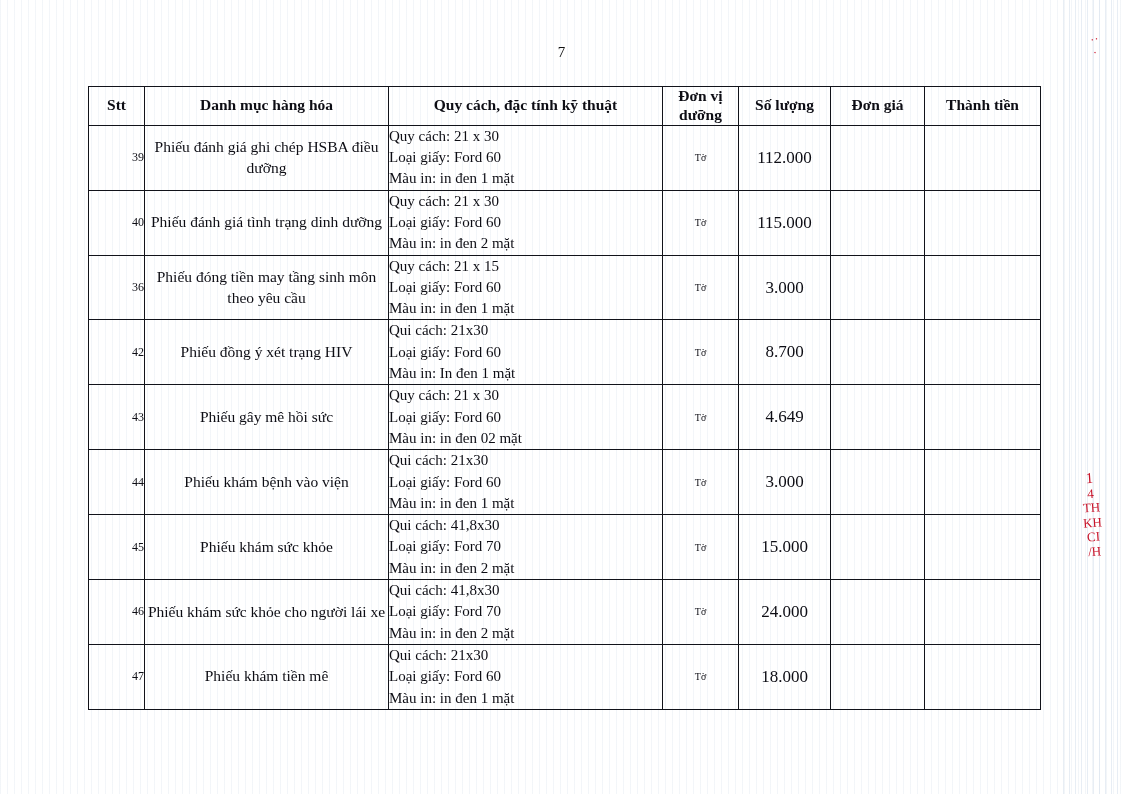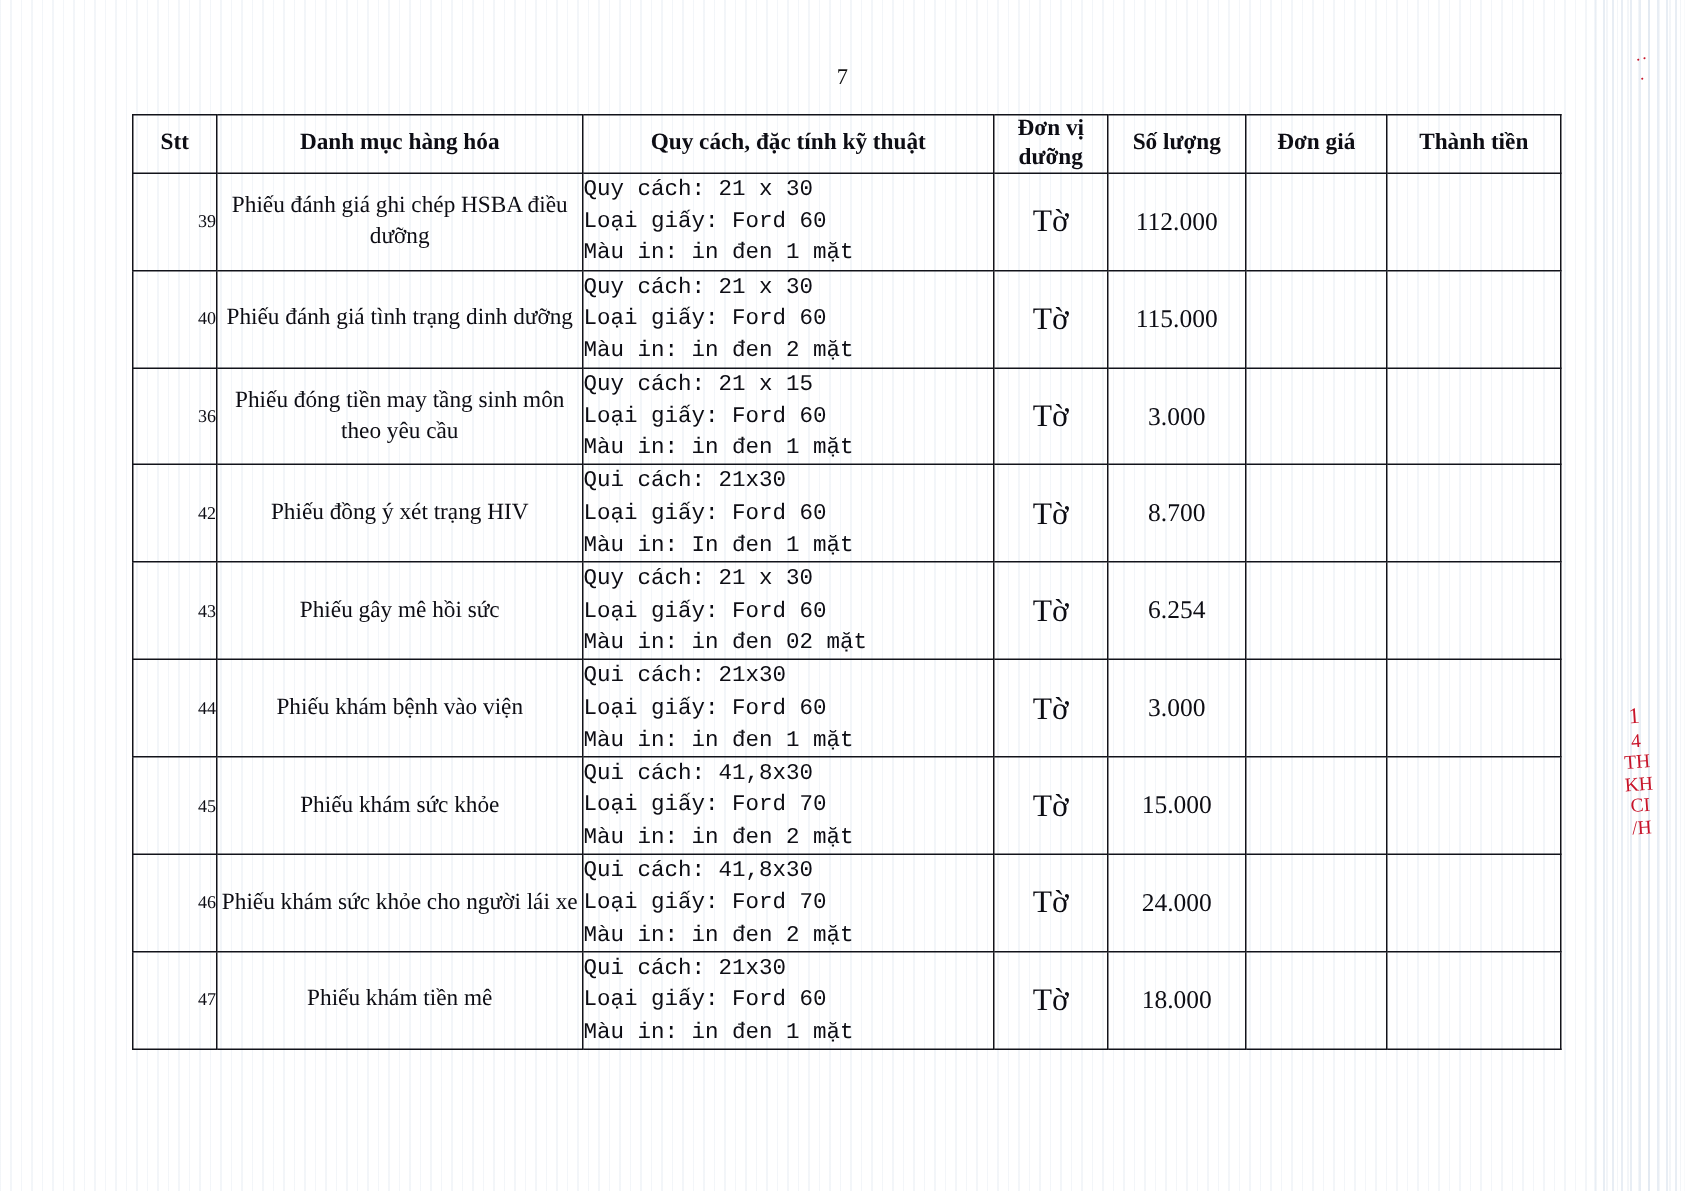--- a/index.html
+++ b/index.html
@@ -59,21 +59,21 @@
     left: 0;
     width: 1123px;
     text-align: center;
     font-size: 15px;
     color: #111;
     font-family: "Liberation Serif", serif;
   }
 
   .table-wrap {
     position: absolute;
-    top: 76px;
+    top: 86px;
     left: 88px;
     width: 952px;
   }
 
   table.goods {
     border-collapse: collapse;
     width: 952px;
     table-layout: fixed;
   }
   table.goods th,
@@ -105,32 +105,32 @@
     line-height: 1.35;
   }
   td.c-spec {
     text-align: left;
     font-size: 15px;
     padding: 7px 8px 7px 10px;
     line-height: 1.42;
   }
   td.c-unit {
     text-align: center;
-    font-size: 21px;
+    font-size: 10px;
   }
   td.c-qty {
     text-align: center;
     font-size: 17px;
   }
   td.c-price, td.c-total {
     text-align: center;
     font-size: 15.5px;
   }
 
-  .spec-line { display: block; white-space: nowrap; font-family: Liberation Mono, monospace; }
+  .spec-line { display: block; white-space: nowrap; }
 
   
   .margin-note {
     position: absolute;
     right: 8px;
     top: 470px;
     width: 46px;
     color: #c8142a;
     font-family: "Liberation Serif", serif;
     font-size: 13px;
@@ -254,21 +254,21 @@
           </tr>
           <tr>
             <td class="c-stt">43</td>
             <td class="c-name">Phiếu gây mê hồi sức</td>
             <td class="c-spec">
               <span class="spec-line">Quy cách: 21 x 30</span>
               <span class="spec-line">Loại giấy: Ford 60</span>
               <span class="spec-line">Màu in: in đen 02 mặt</span>
             </td>
             <td class="c-unit">Tờ</td>
-            <td class="c-qty">6.254</td>
+            <td class="c-qty">4.649</td>
             <td class="c-price"></td>
             <td class="c-total"></td>
           </tr>
           <tr>
             <td class="c-stt">44</td>
             <td class="c-name">Phiếu khám bệnh vào viện</td>
             <td class="c-spec">
               <span class="spec-line">Qui cách: 21x30</span>
               <span class="spec-line">Loại giấy: Ford 60</span>
               <span class="spec-line">Màu in: in đen 1 mặt</span>

